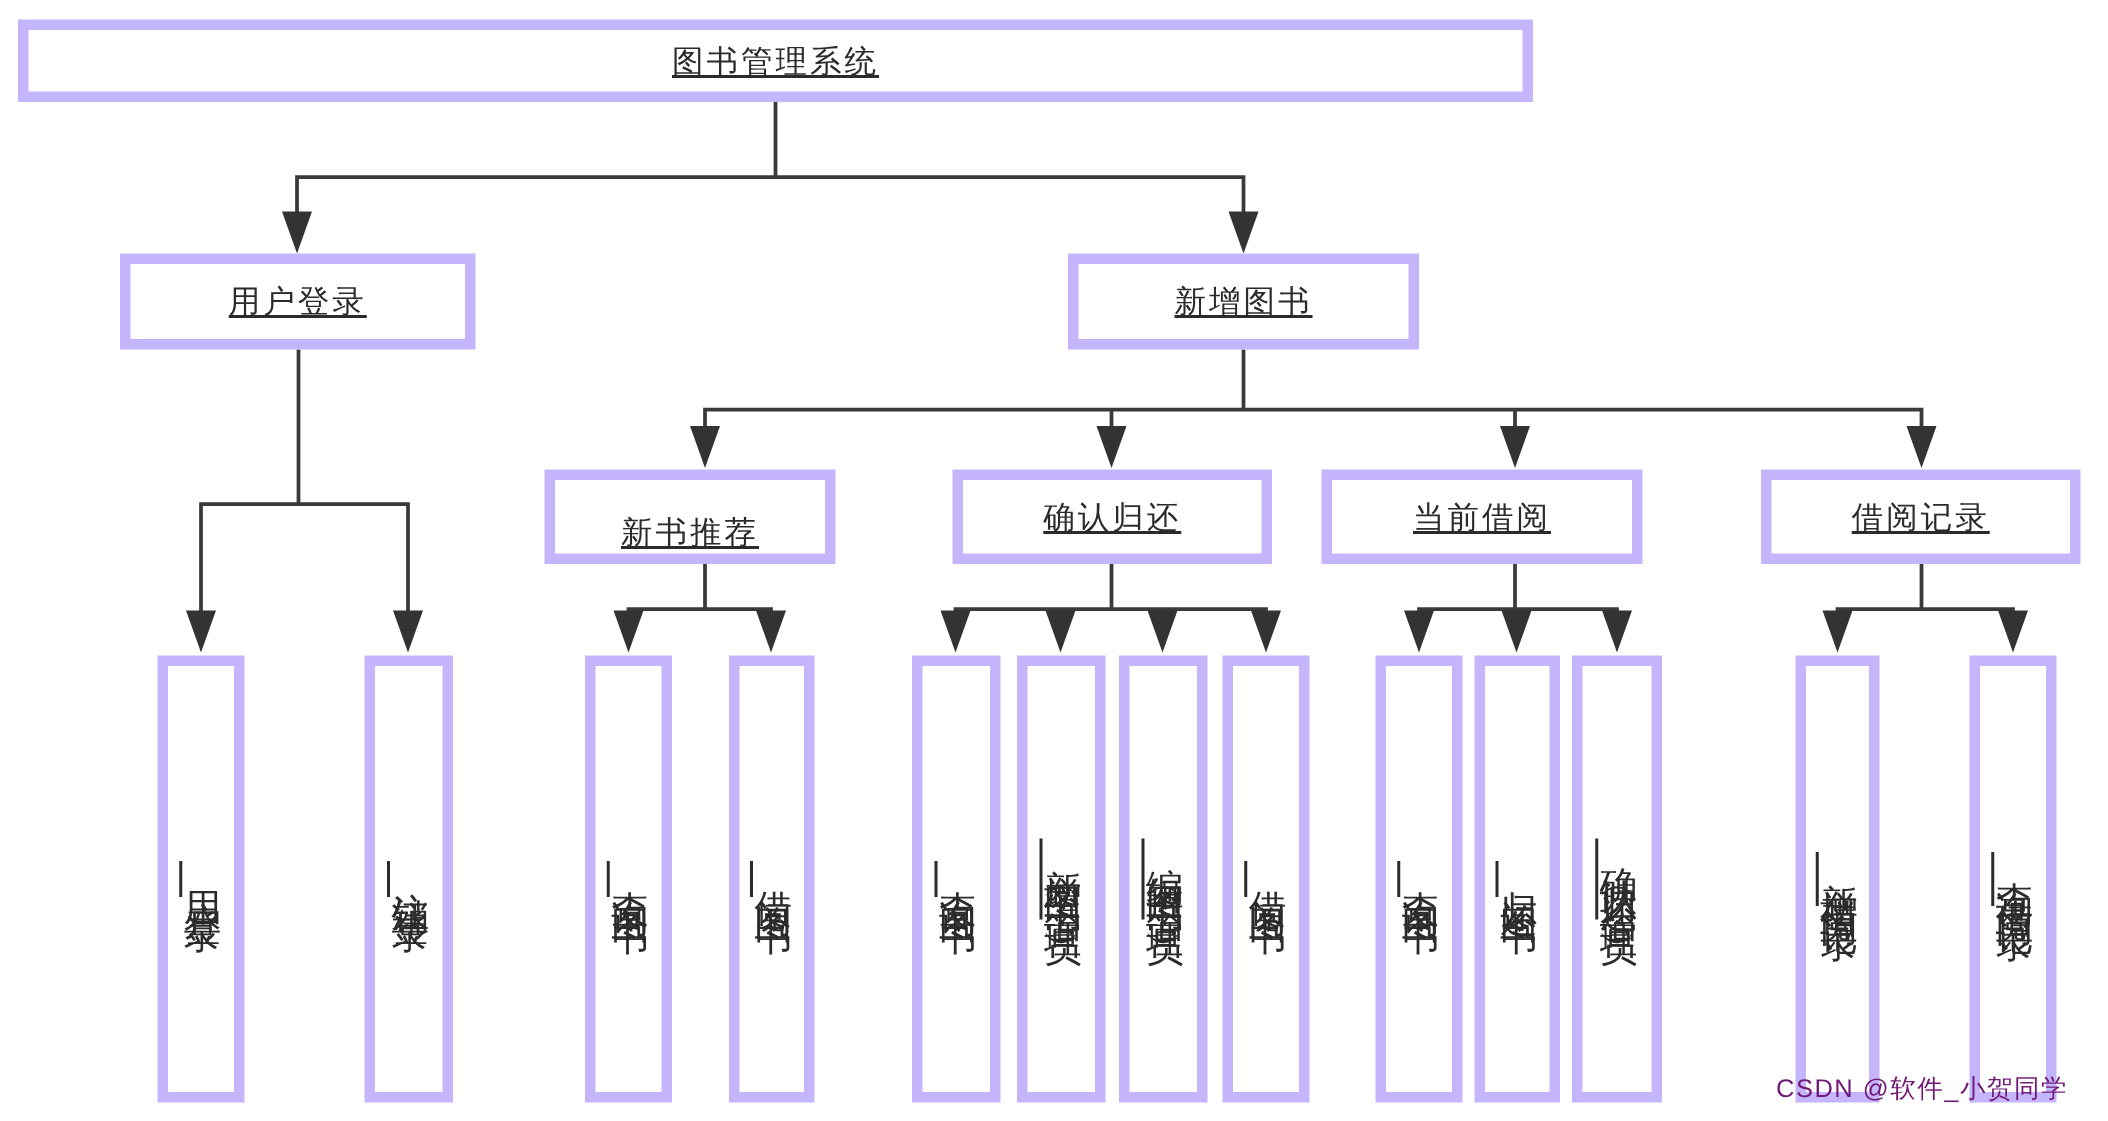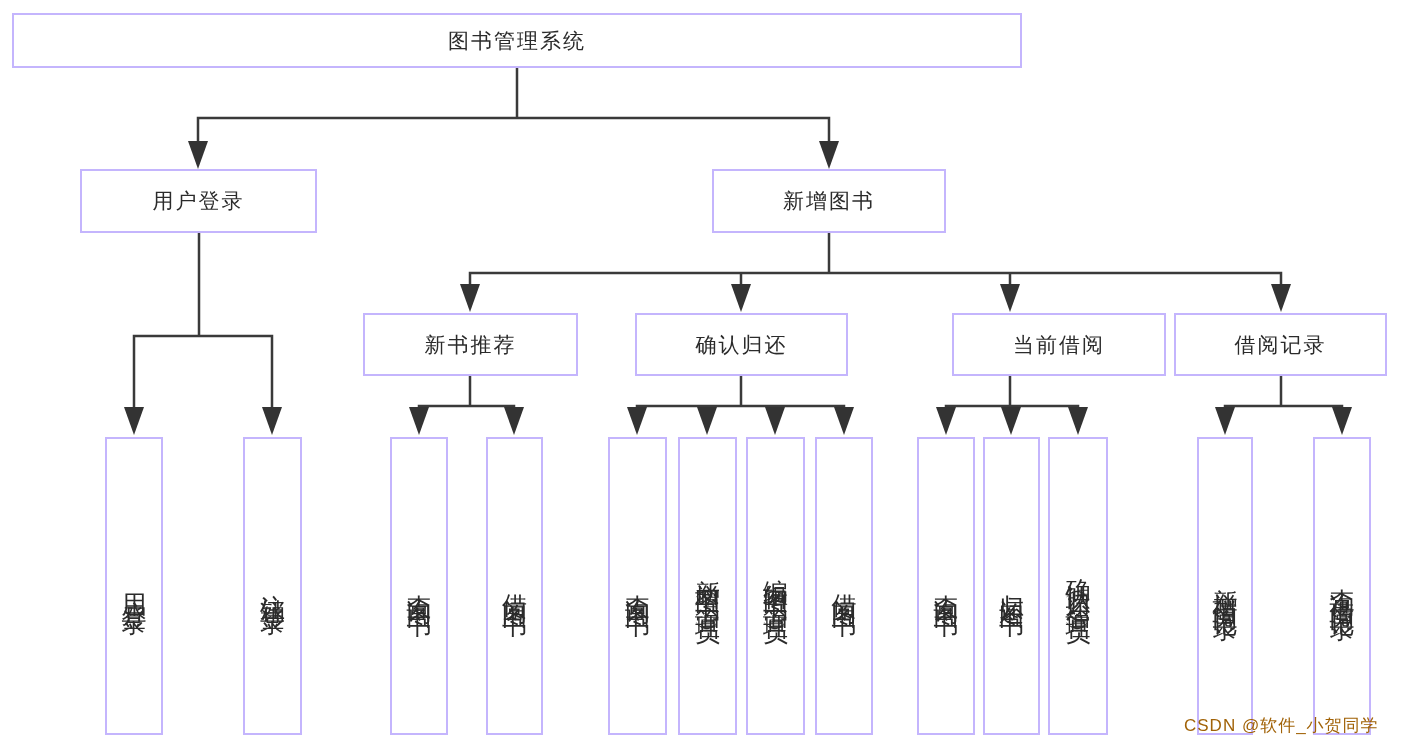--- a/index.html
+++ b/index.html
@@ -13,64 +13,65 @@
   }
   svg.connectors {
     position: absolute;
     left: 0; top: 0;
     width: 1405px; height: 747px;
     z-index: 1;
   }
   .box {
     position: absolute;
     box-sizing: border-box;
-    border: 2px solid #c4b5fd;
+    border: 7px solid #c4b5fd;
     background: #ffffff;
     color: #2b2b2b;
     display: flex;
     align-items: center;
     justify-content: center;
     z-index: 2;
+    text-decoration: underline;
   }
   .box.h { font-size: 21px; letter-spacing: 2px; }
   .box.v {
     top: 437px;
     height: 298px;
     font-size: 25px;
     writing-mode: vertical-rl;
     letter-spacing: 6px;
     line-height: 1;
   }
   .root      { left: 12px;   top: 13px;  width: 1010px; height: 55px; }
   .n-login   { left: 80px;   top: 169px; width: 237px;  height: 64px; }
   .n-mgmt    { left: 712px;  top: 169px; width: 234px;  height: 64px; }
-  .n-newrec  { left: 363px;  top: 313px; width: 215px;  height: 63px; }
+  .n-newrec  { left: 363px;  top: 313px; width: 194px;  height: 63px; align-items: flex-end; }
   .n-borrow  { left: 635px;  top: 313px; width: 213px;  height: 63px; }
-  .n-current { left: 952px;  top: 313px; width: 214px;  height: 63px; }
+  .n-current { left: 881px;  top: 313px; width: 214px;  height: 63px; }
   .n-records { left: 1174px; top: 313px; width: 213px;  height: 63px; }
   .u0 { left: 105px;  width: 58px; }
   .u1 { left: 243px;  width: 59px; }
   .n0 { left: 390px;  width: 58px; }
   .n1 { left: 486px;  width: 57px; }
   .j0 { left: 608px;  width: 59px; }
   .j1 { left: 678px;  width: 59px; }
   .j2 { left: 746px;  width: 59px; }
   .j3 { left: 815px;  width: 58px; }
   .c0 { left: 917px;  width: 58px; }
   .c1 { left: 983px;  width: 57px; }
   .c2 { left: 1048px; width: 60px; }
   .r0 { left: 1197px; width: 56px; }
   .r1 { left: 1313px; width: 58px; }
   .watermark {
     position: absolute;
     left: 1184px;
     top: 714px;
     z-index: 3;
     font-size: 17px;
-    color: #a16207;
+    color: #701a75;
     letter-spacing: 1px;
     white-space: nowrap;
     text-align: center;
   }
 </style>
 </head>
 <body>
 
 <div class="canvas">
 

